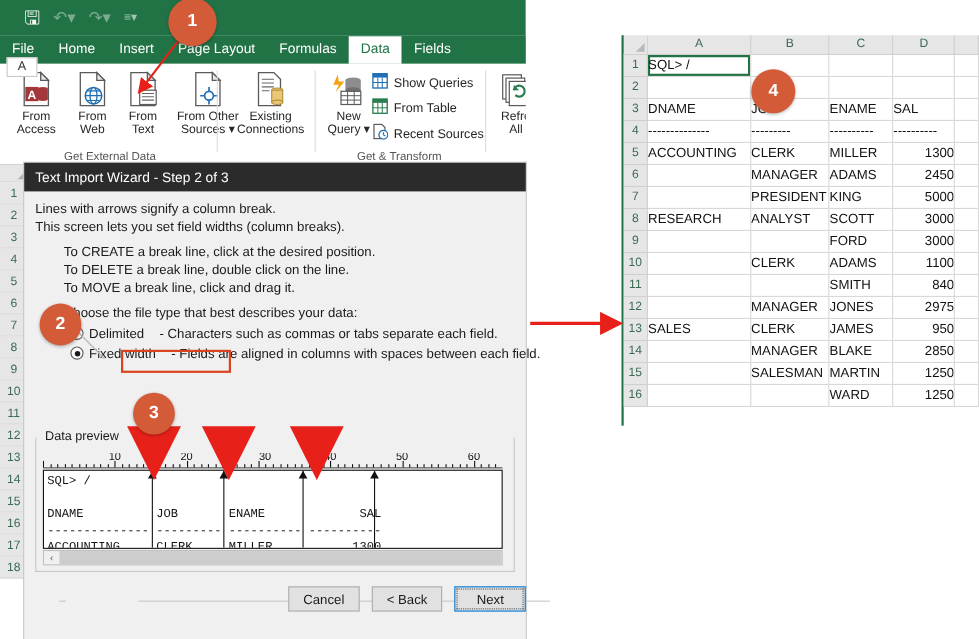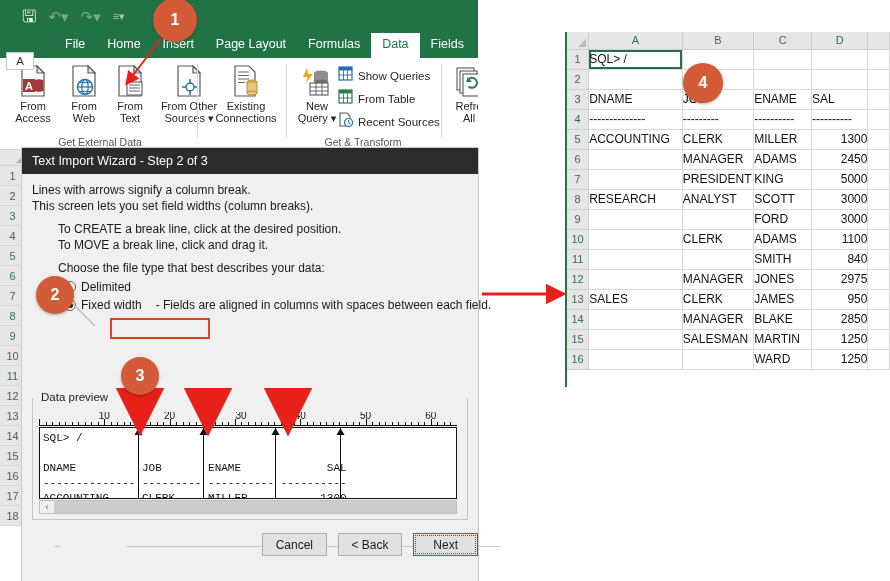--- a/index.html
+++ b/index.html
@@ -24,21 +24,21 @@
     background:#217346;
     display:flex; align-items:center; padding-left:22px; gap:12px;
   }
   .qat-icon { color:#ffffff; opacity:.95; font-size:17px; line-height:1; }
   .qat-icon.dim { color:#7fae94; font-size:15px; }
   .qat-icon.tiny { color:#a9cbba; font-size:11px; }
 
   
   .ribbon-tabs {
     position:absolute; left:0; top:32px; width:529px; height:26px;
-    background:#217346; display:flex; align-items:flex-end;justify-content:center;
+    background:#217346; display:flex; align-items:flex-end;
   }
   .rtab {
     color:#ffffff; font-size:12.5px; padding:4px 11px 5px 11px;
     line-height:1.25; white-space:nowrap; cursor:default;
   }
   .rtab.active { background:#ffffff; color:#217346; font-weight:400; }
 
   
   .ribbon-body {
     position:absolute; left:0; top:58px; width:478px; height:92px;
@@ -441,28 +441,30 @@
 
 <div id="wizard">
 
   <div class="wiz-title">Text Import Wizard - Step 2 of 3</div>
 
   <div class="wiz-body">
     <div class="wiz-p">Lines with arrows signify a column break.</div>
     <div class="wiz-p">This screen lets you set field widths (column breaks).</div>
     <div class="wiz-gap"></div>
     <div class="wiz-p wiz-indent">To CREATE a break line, click at the desired position.</div>
+    <div class="wiz-p wiz-indent">To DELETE a break line, double click on the line.</div>
     <div class="wiz-p wiz-indent">To MOVE a break line, click and drag it.</div>
     <div class="wiz-gap"></div>
     <div class="wiz-p" style="margin-left:26px;">Choose the file type that best describes your data:</div>
 
     <div class="wiz-gap" style="height:4px;"></div>
     <div class="radio-row">
       <span class="radio"></span>
       <span class="radio-label">Delimited</span>
+      <span class="radio-desc">- Characters such as commas or tabs separate each field.</span>
     </div>
     <div class="wiz-gap" style="height:4px;"></div>
     <div class="radio-row">
       <span class="radio on"></span>
       <span class="radio-label">Fixed width</span>
       <span class="radio-desc">- Fields are aligned in columns with spaces between each field.</span>
     </div>
   </div>
 
   <div class="hl-box"></div>

